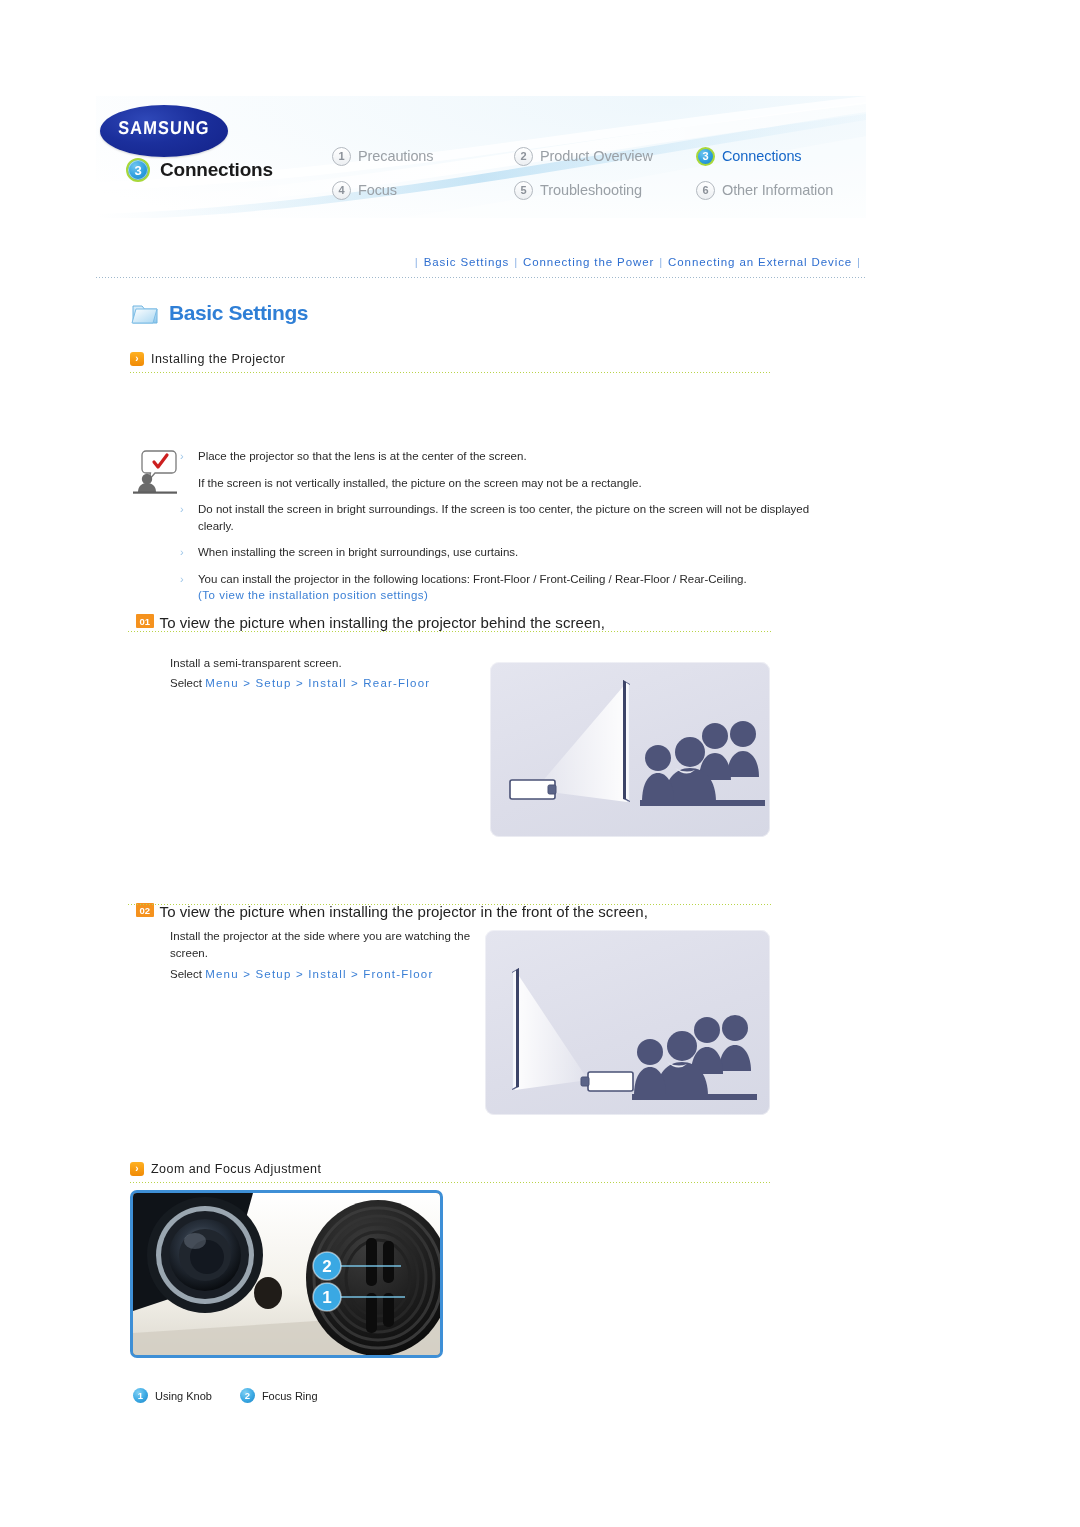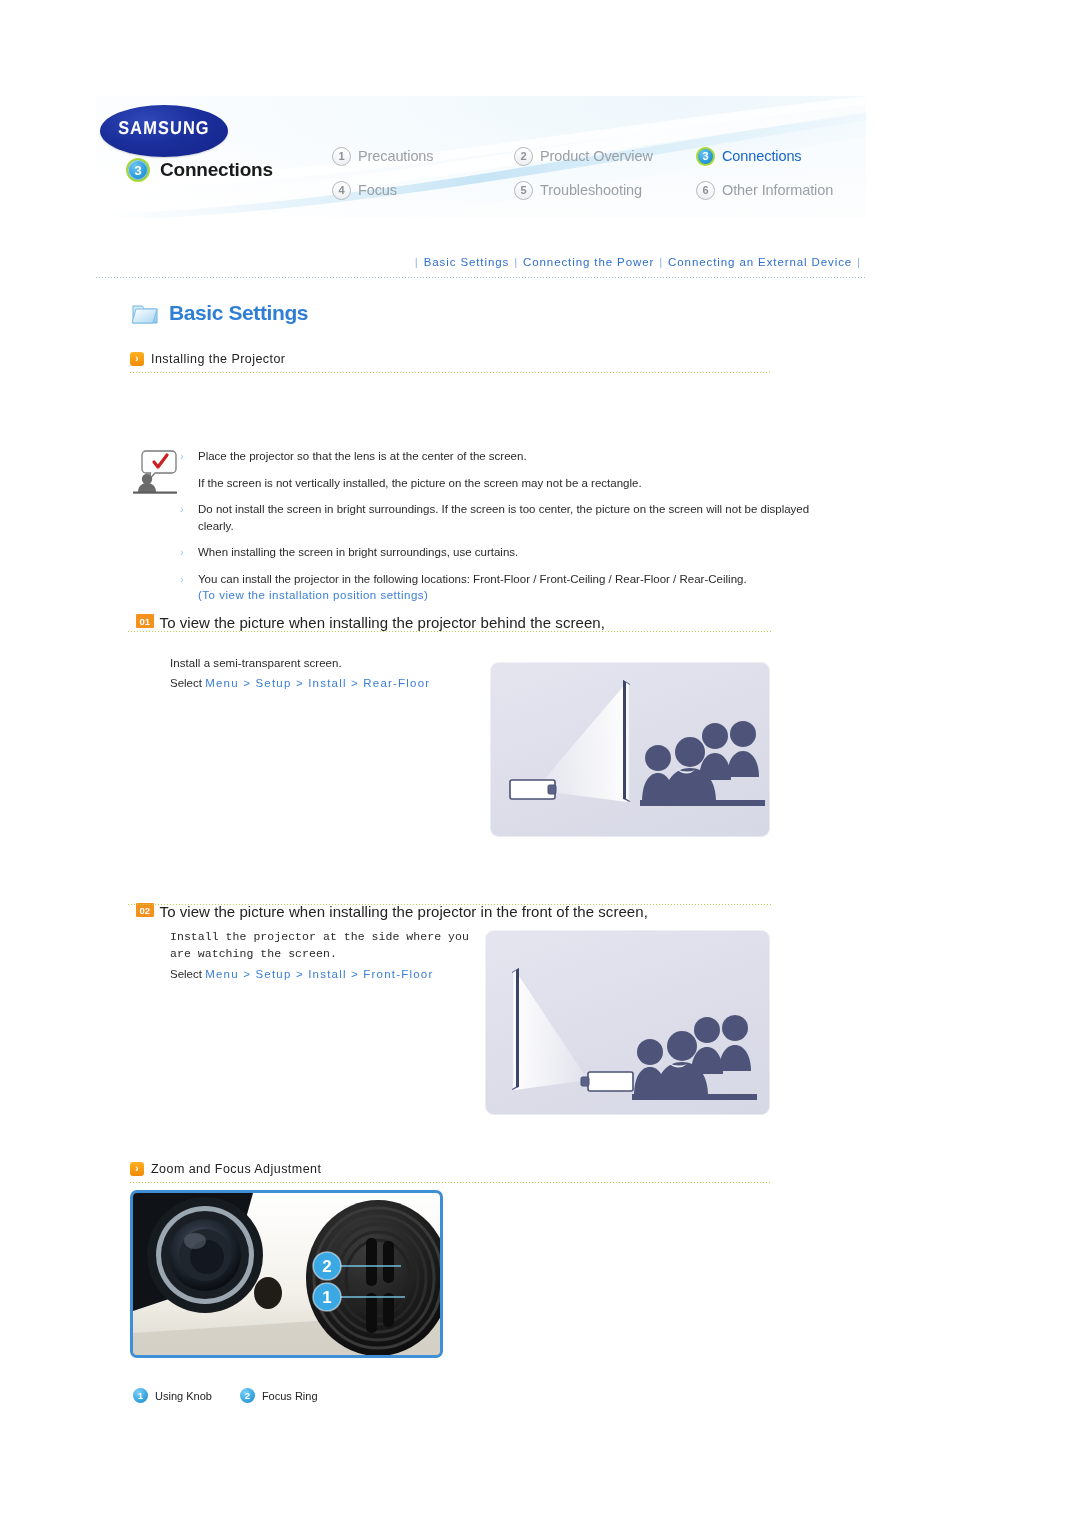--- a/index.html
+++ b/index.html
@@ -388,21 +388,21 @@
       <path d="M185,106 q10,6 20,2 q-9,8 -20,-2 z" fill="#e6e7ef"></path>
     </svg>
   </div>
 
   <div class="step" style="top:887px;margin-top:16px;">
     <span class="step-badge">02</span>
     <span class="step-text">To view the picture when installing the projector in the front of the screen,</span>
   </div>
   <div class="greenrule" style="left:128px; top:904px; width:645px;"></div>
 
-  <div class="body-txt" style="left:170px; top:928px; width:305px;font-family:Liberation Mono, monospace;">Install the projector at the side where you are watching the screen.</div>
+  <div class="body-txt" style="left:170px; top:928px; width:305px;">Install the projector at the side where you are watching the screen.</div>
   <div style="position:absolute; left:170px; top:968px; font-size:11.5px;">
     <span style="color:#2a2a2a;">Select </span><span class="bluelink" style="letter-spacing:1.2px;">Menu &gt; Setup &gt; Install &gt; Front-Floor</span>
   </div>
 
   <div class="illus" style="left:485px; top:930px; width:285px; height:185px;">
     <svg viewBox="0 0 285 185" style="width:100%;height:100%;display:block;">
       <defs>
         <linearGradient id="beam2" x1="1" y1="0" x2="0" y2="0">
           <stop offset="0" stop-color="#ffffff" stop-opacity="0.15"></stop>
           <stop offset="1" stop-color="#ffffff" stop-opacity="0.95"></stop>

